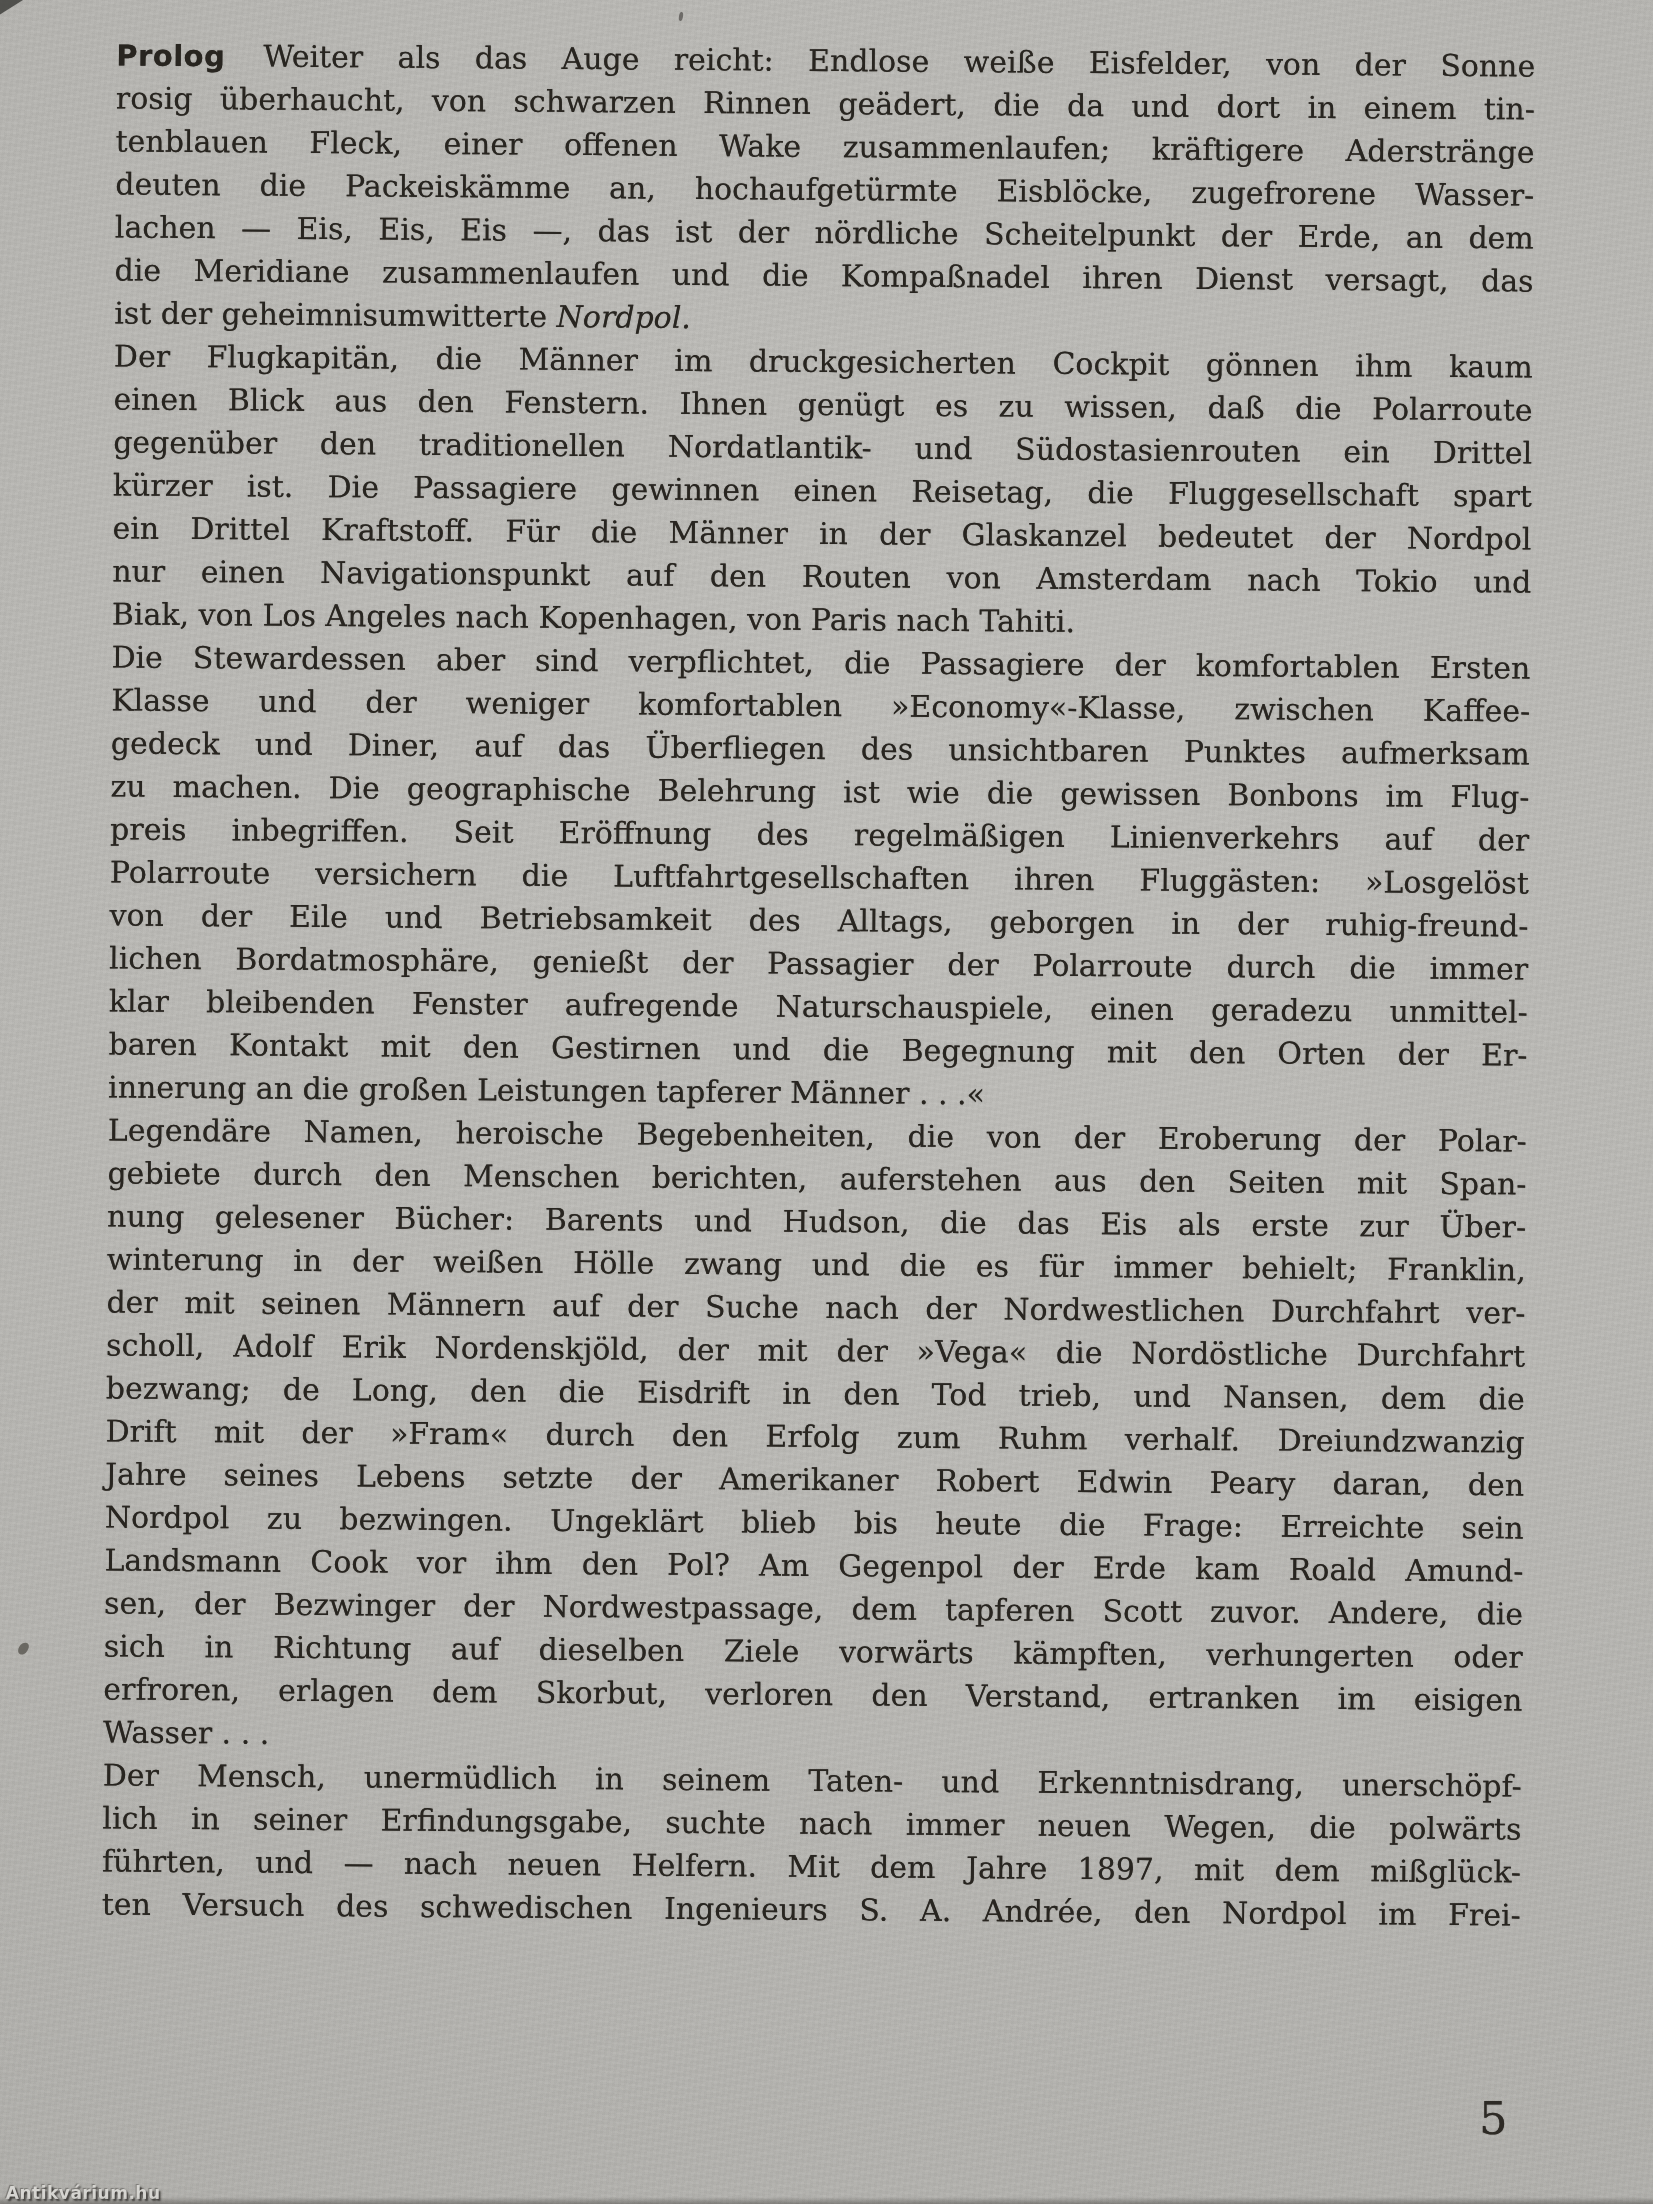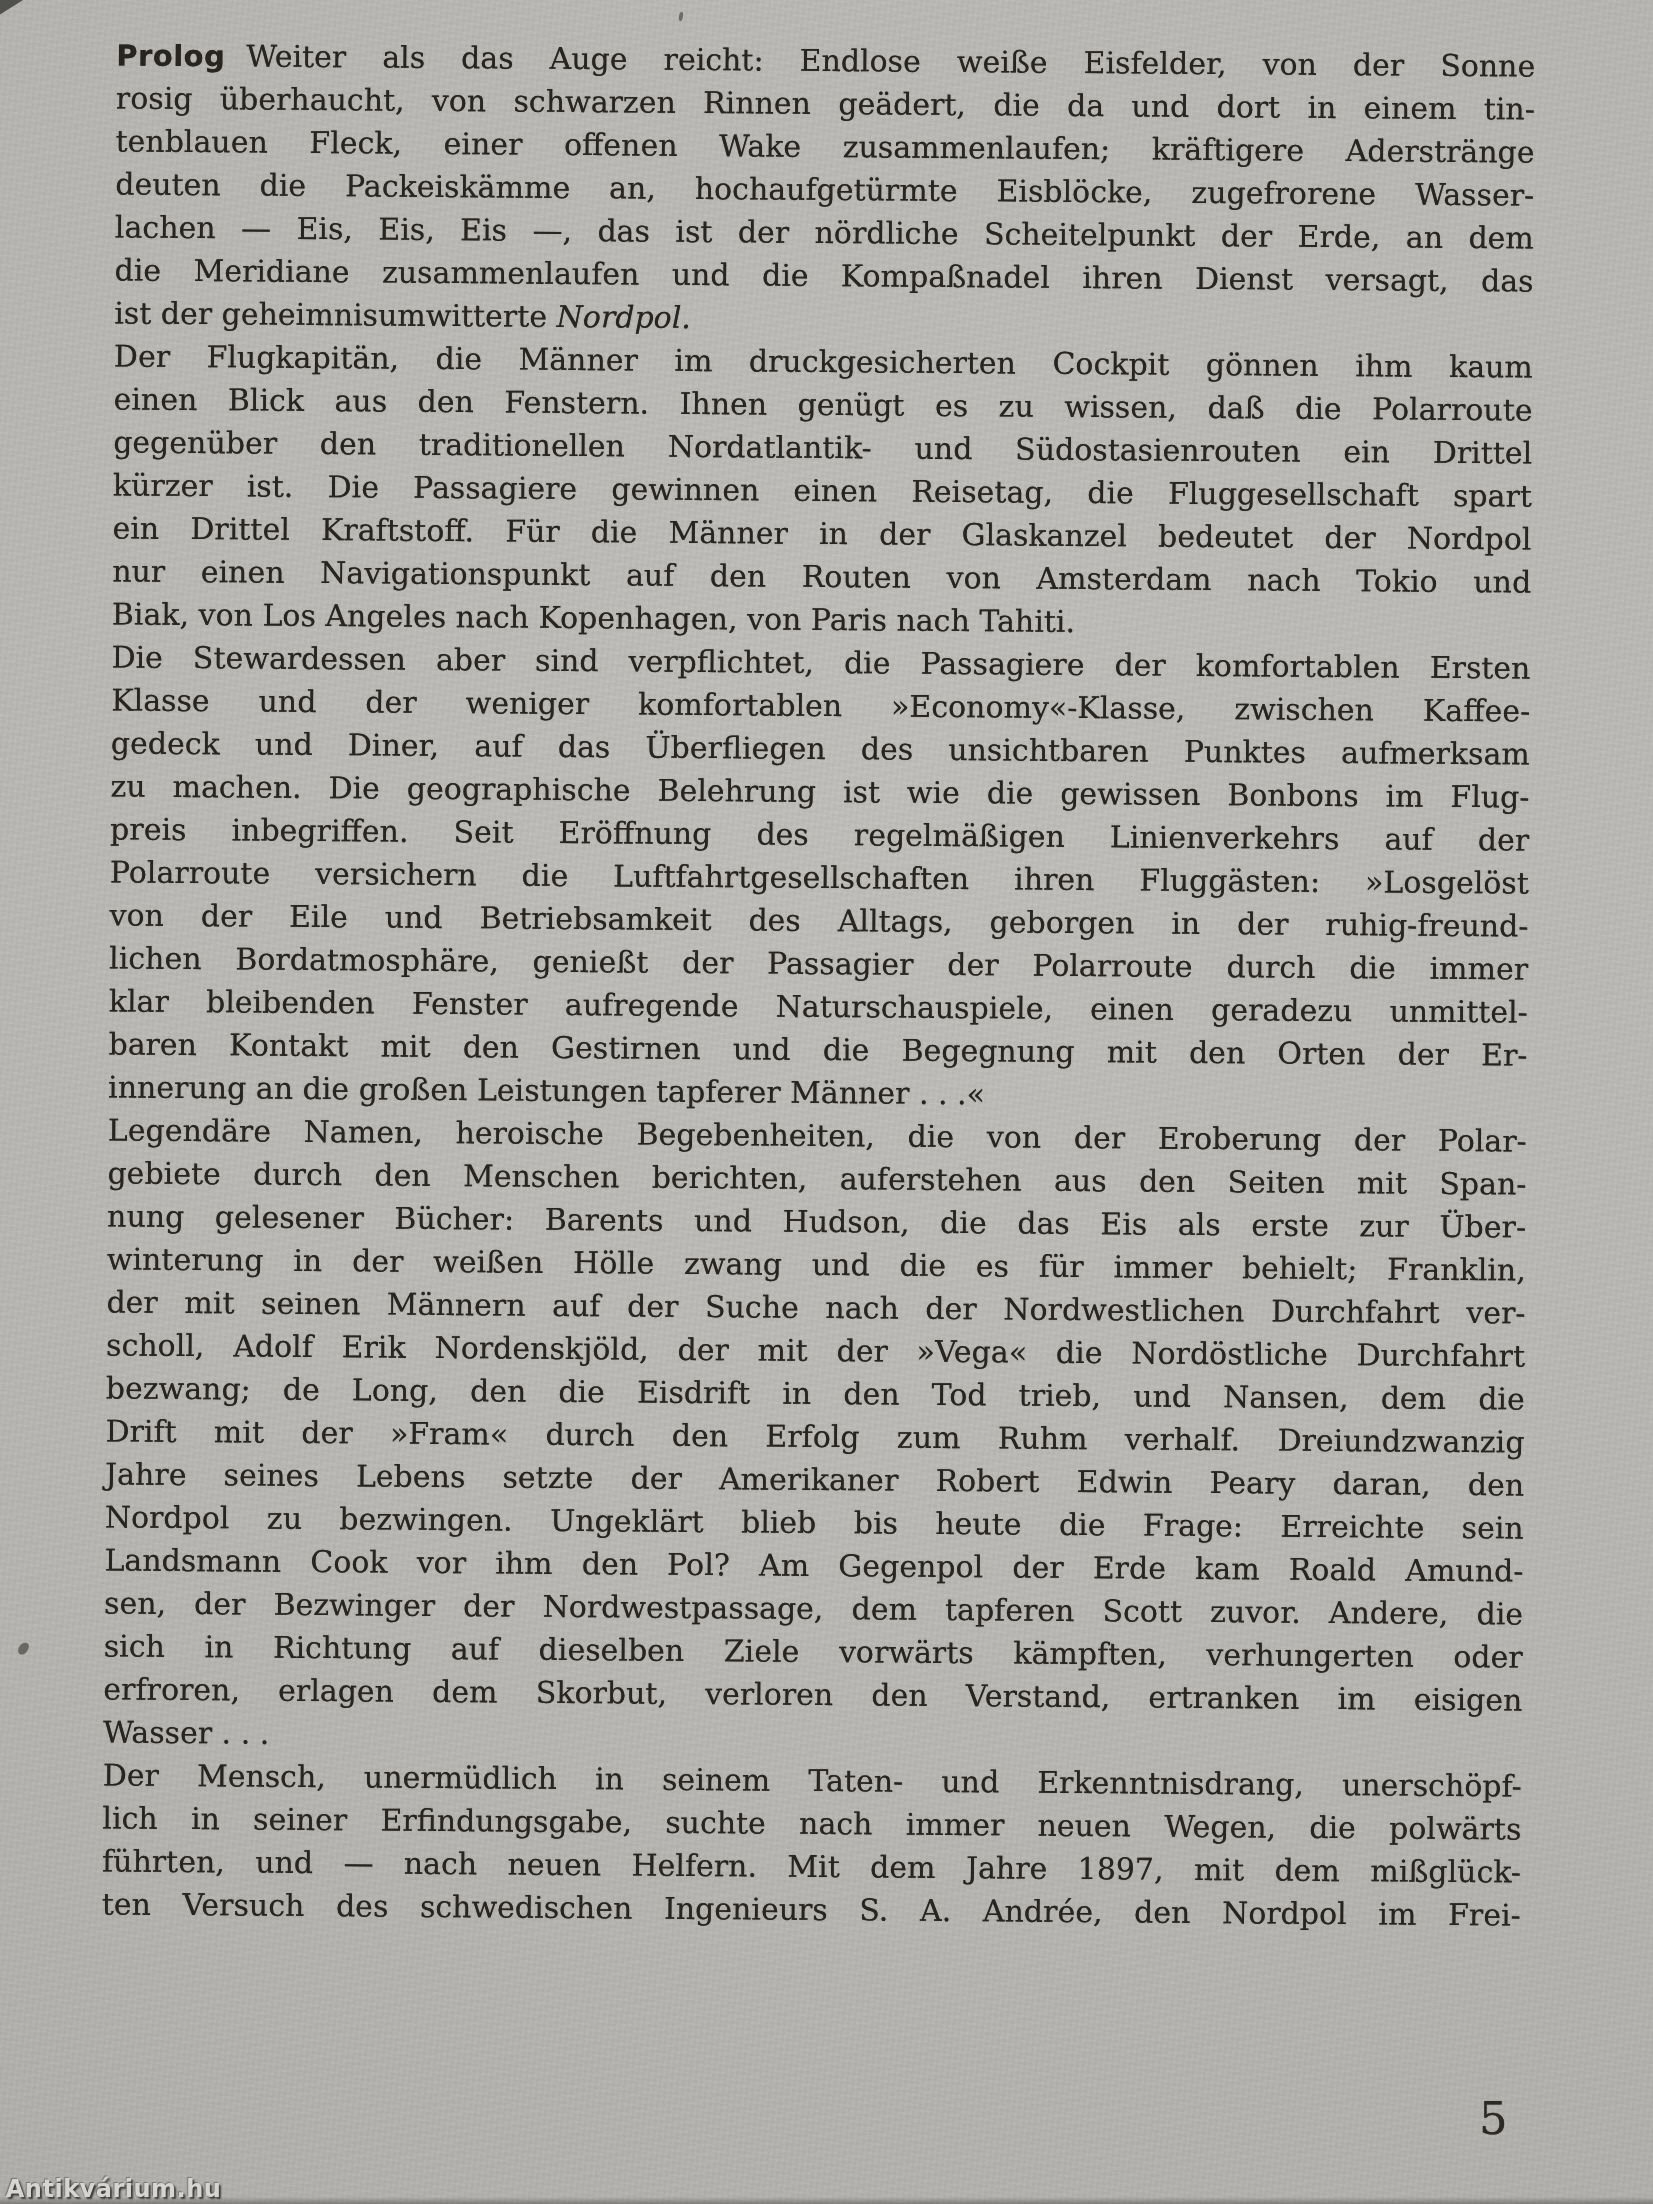--- a/index.html
+++ b/index.html
@@ -38,37 +38,37 @@
     text-align-last: justify;
     overflow: visible;
     white-space: normal;
   }
   .line.flush { text-align-last: left; }
   .plabel {
     font-family: "DejaVu Sans", sans-serif;
     font-weight: bold;
     font-size: 29px;
     letter-spacing: 0.5px;
-    margin-right: 21px;
+    margin-right: 38px;
   }
   em { font-style: italic; }
   .page-number {
     position: absolute;
     left: 1479px; top: 2092px;
     font-family: "DejaVu Serif", serif;
     font-size: 45px;
     color: #2d2a25;
     text-shadow: 0 0 0.8px rgba(45,42,37,0.7);
   }
   .watermark {
     position: absolute;
     left: 5.8px; bottom: 1.9px;
     font-family: "DejaVu Sans", sans-serif;
     font-weight: bold;
-    font-size: 24px;
+    font-size: 17px;
     letter-spacing: 0.5px;
     color: #d6d5d1;
     text-shadow: 1.9px 1.9px 1.9px rgba(55,53,49,0.95), -1px -1px 1px rgba(55,53,49,0.45);
   }
   .corner-tl {
     position: absolute; left: 0; top: 0;
     width: 23px; height: 14.6px;
     background: #403f3c;
     clip-path: polygon(0 0, 100% 0, 0 100%);
     opacity: 0.85;

